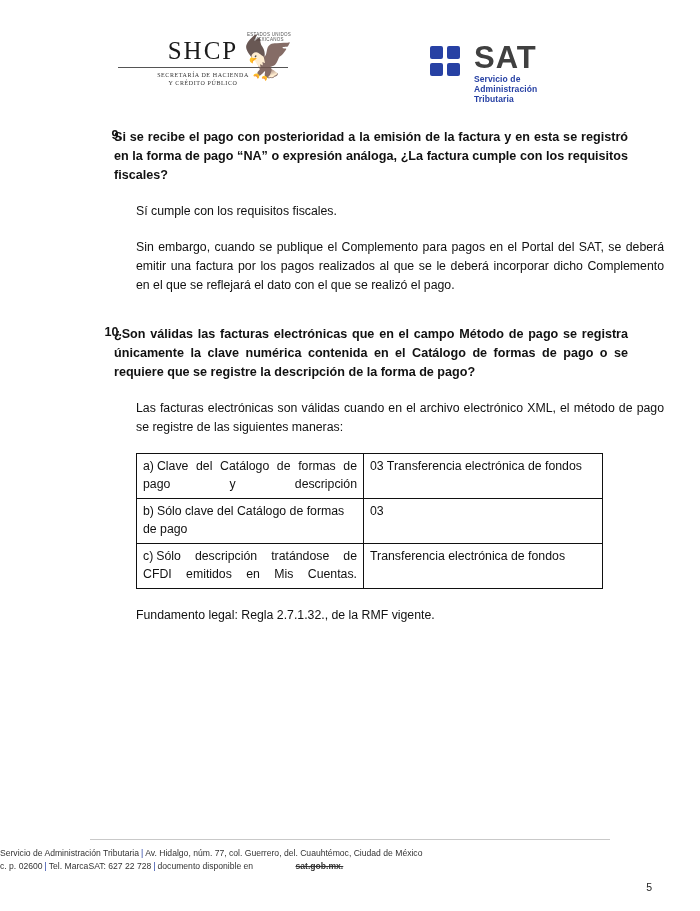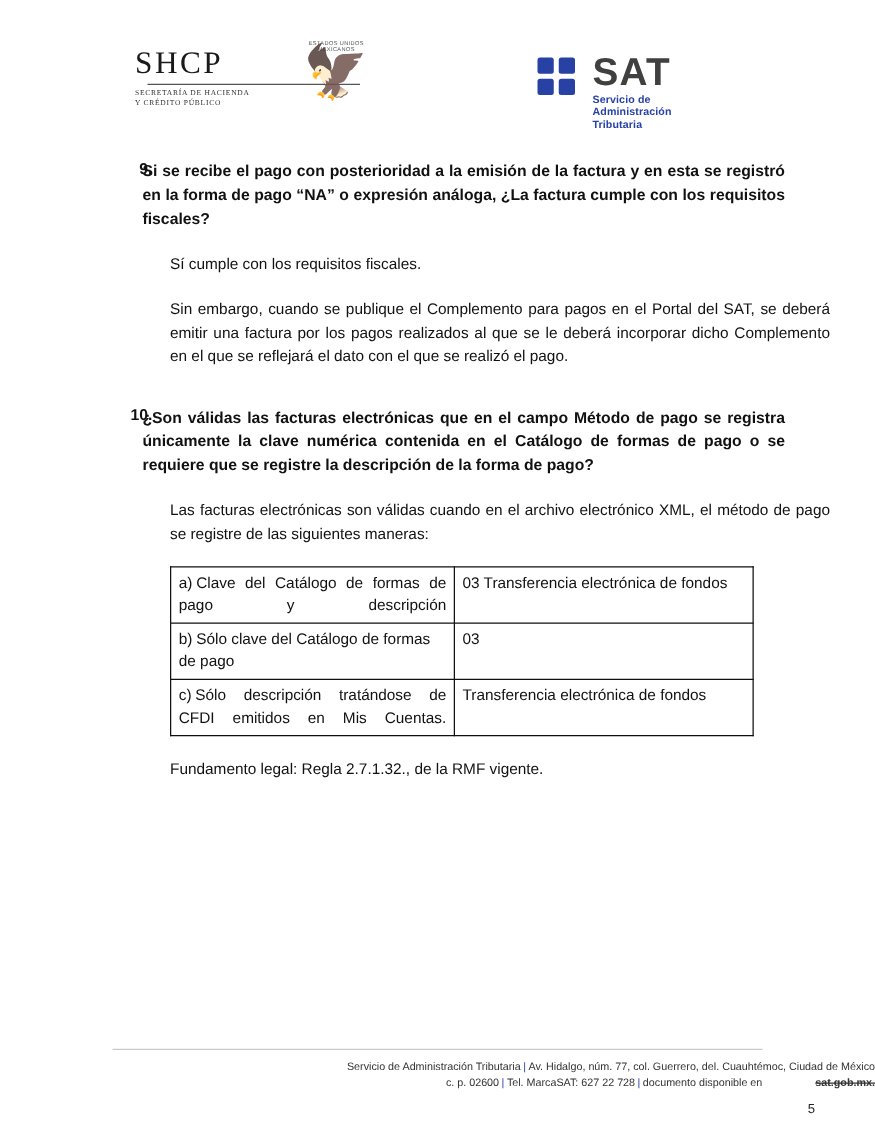--- a/index.html
+++ b/index.html
@@ -29,21 +29,21 @@
     top: 30px;
     left: 0;
     width: 700px;
     height: 62px;
   }
   .shcp-block {
     position: absolute;
     left: 108px;
     top: 8px;
     width: 190px;
-    text-align: left;
+    text-align: center;
   }
   .shcp-title {
     font-family: "Liberation Serif", serif;
     font-size: 25px;
     letter-spacing: 2px;
     color: #1a1a1a;
     line-height: 1;
   }
   .shcp-rule {
     width: 170px;
@@ -201,21 +201,21 @@
   }
   td.right-cell.jst { text-align: justify; }
   .nojust { text-align: left !important; text-align-last: left !important; }
 
   
   .footer {
     position: absolute;
     left: 0;
     bottom: 38px;
     width: 700px;
-    text-align: right;
+    text-align: left;
   }
   .footer-rule {
     width: 520px;
     height: 1px;
     background: #c9c9c9;
     margin: 0 auto 7px auto;
   }
   .footer-line {
     font-size: 8.6px;
     color: #333;

